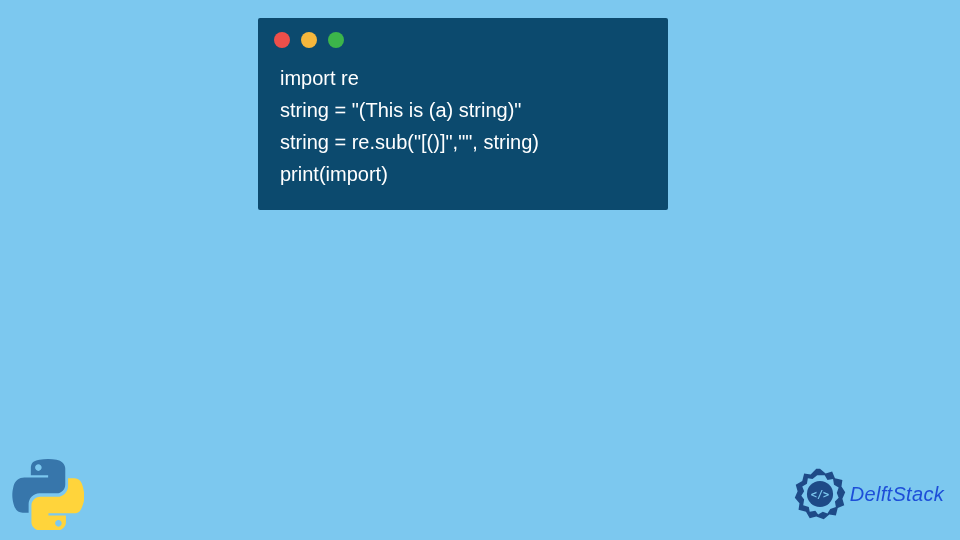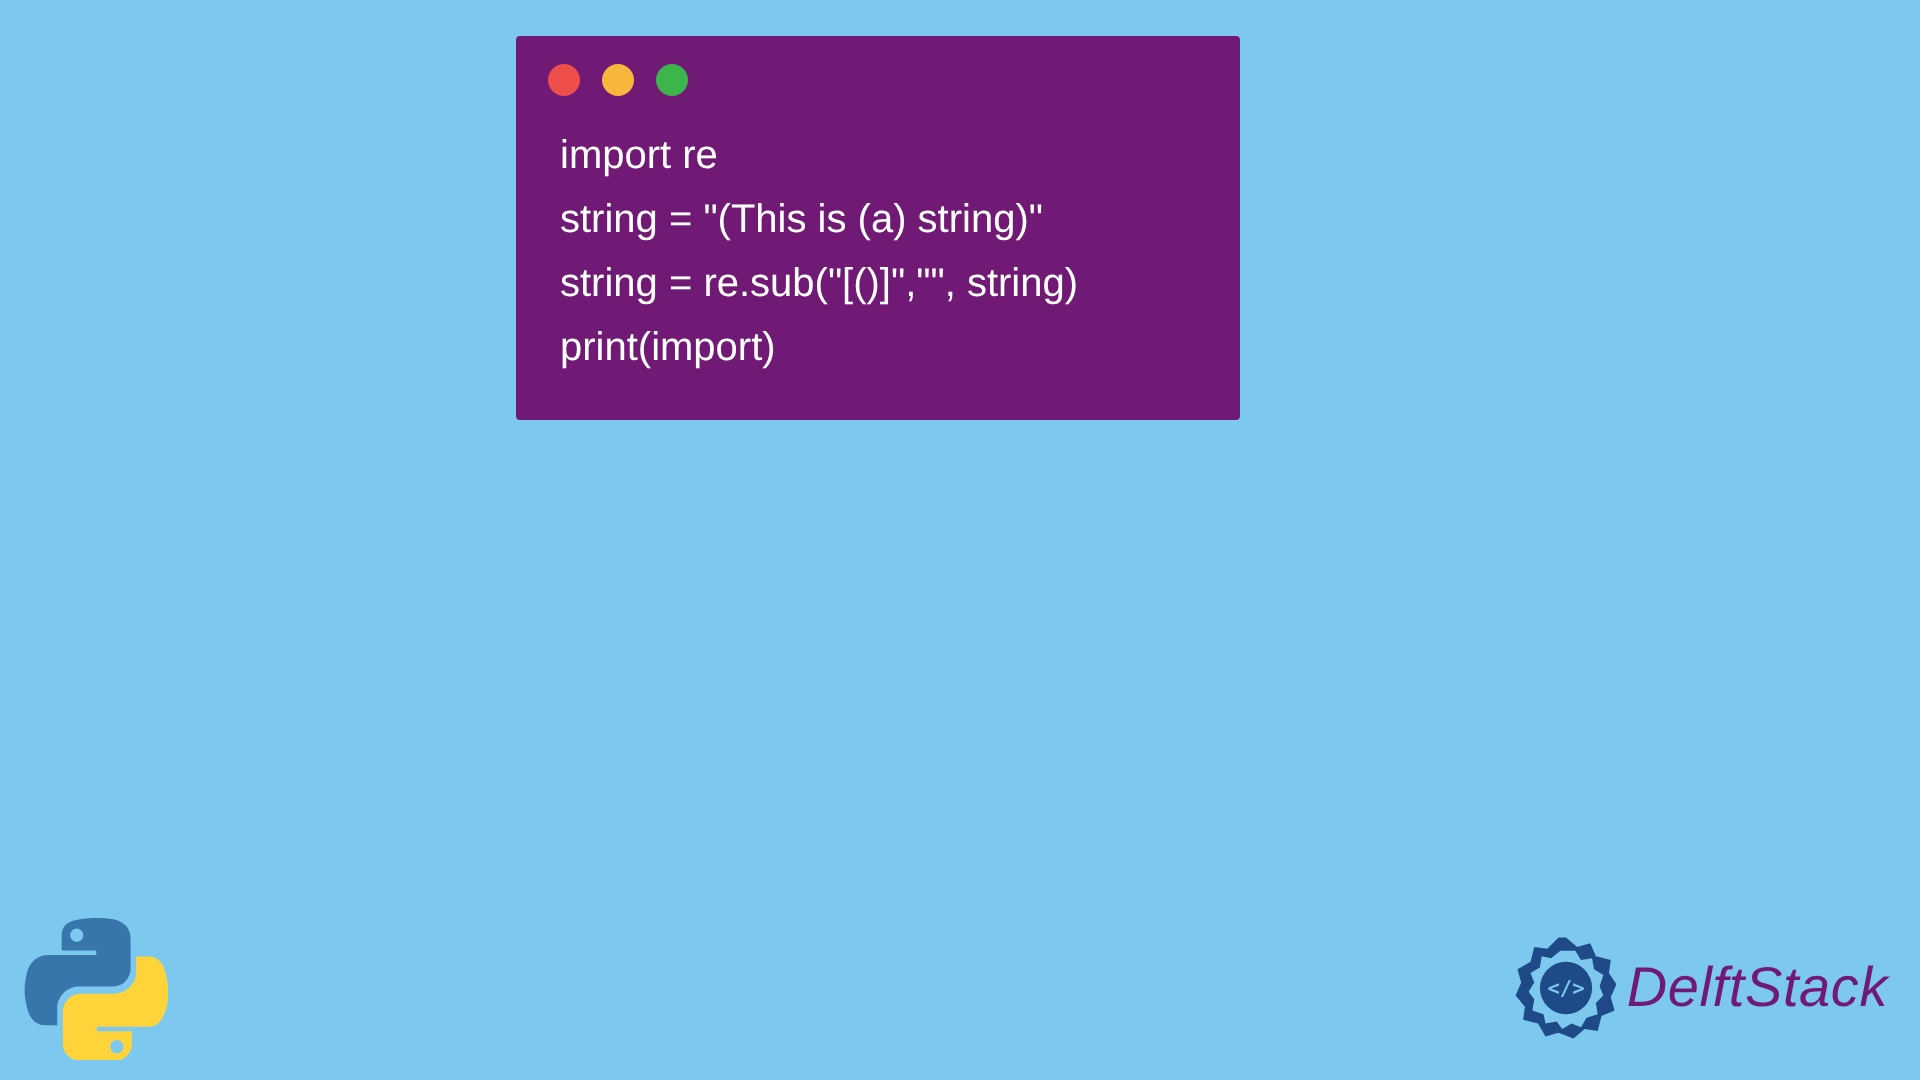--- a/index.html
+++ b/index.html
@@ -8,22 +8,22 @@
       height: 540px;
       background: #7cc8ef;
       font-family: Arial, sans-serif;
       position: relative;
       overflow: hidden;
     }
     .code-window {
       position: absolute;
       top: 18px;
       left: 258px;
-      width: 362px;
-      background: #701a75;
+      width: 410px;
+      background: #0c4a6e;
       border-radius: 2px;
     }
     .title-bar {
       display: flex;
       align-items: center;
       gap: 11px;
       padding: 14px 16px 8px 16px;
     }
     .dot {
       width: 16px;
@@ -56,22 +56,22 @@
       right: 16px;
       display: flex;
       align-items: center;
       gap: 2px;
     }
     .delft-emblem {
       width: 56px;
       height: 56px;
     }
     .delft-text {
-      color: #701a75;
-      font-size: 28px;
+      color: #1d4ed8;
+      font-size: 20px;
       font-weight: 500;
       font-style: italic;
       letter-spacing: 0.3px;
     }
   </style>
 </head>
 <body>
 
 <div class="code-window">
   <div class="title-bar">

